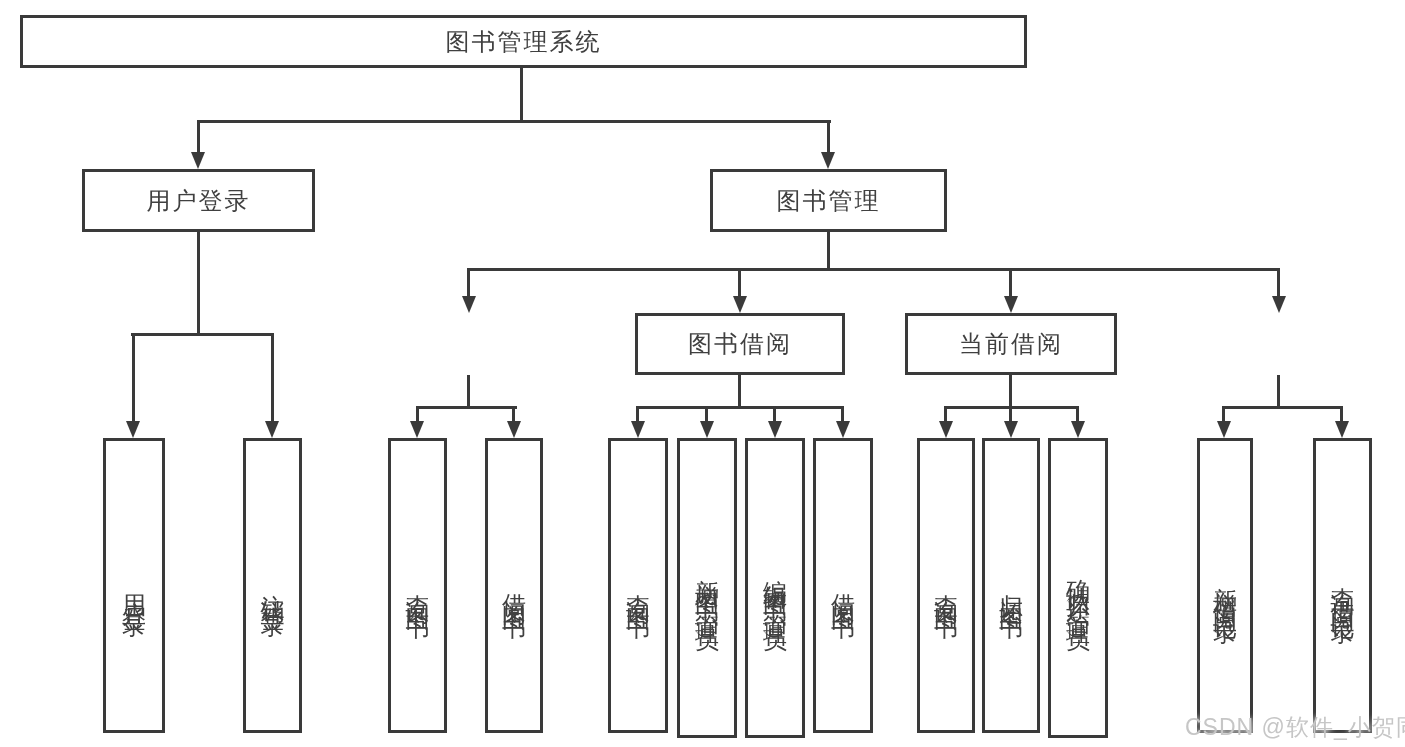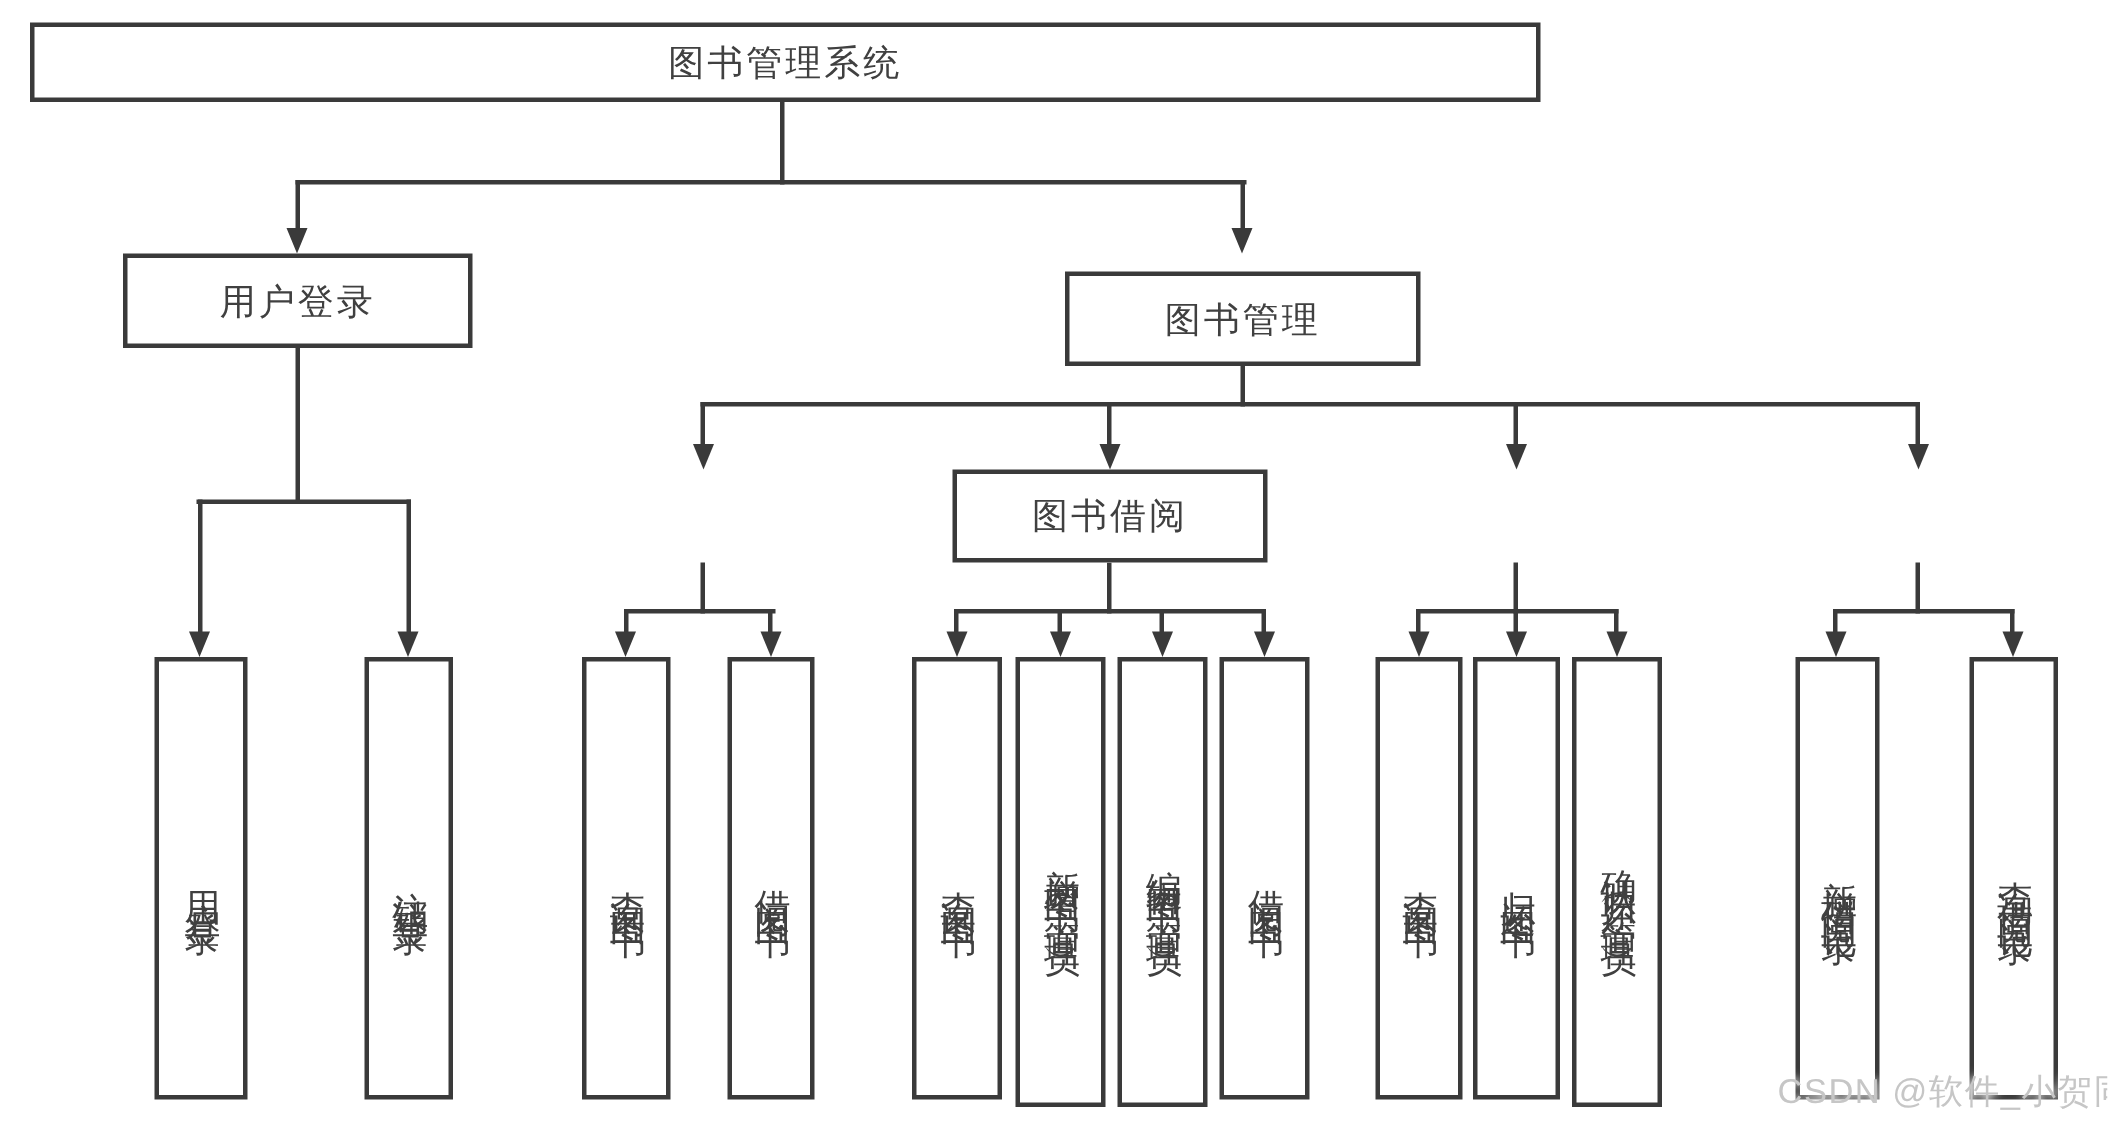--- a/index.html
+++ b/index.html
@@ -64,25 +64,26 @@
 </style>
 </head>
 <body>
 
 <div class="canvas">
 
   <div class="box" style="left:20px; top:15px; width:1007px; height:53px;">图书管理系统</div>
 
   <div class="box" style="left:82px; top:169px; width:233px; height:63px;">用户登录</div>
 
-  <div class="box" style="left:710px; top:169px; width:237px; height:63px;margin-top:12px;">图书管理</div>
+  <div class="box" style="left:710px; top:169px; width:237px; height:63px;">图书管理</div>
 
 
   <div class="box" style="left:635px; top:313px; width:210px; height:62px;">图书借阅</div>
 
+  <div class="box" style="left:905px; top:313px; width:212px; height:62px;">当前借阅</div>
 
 
   <div class="box vbox" style="left:103px; top:438px; width:62px; height:295px;">用户登录</div>
 
   <div class="box vbox" style="left:243px; top:438px; width:59px; height:295px;">注销登录</div>
 
   <div class="box vbox" style="left:388px; top:438px; width:59px; height:295px;">查询图书</div>
 
   <div class="box vbox" style="left:485px; top:438px; width:58px; height:295px;">借阅图书</div>
 

